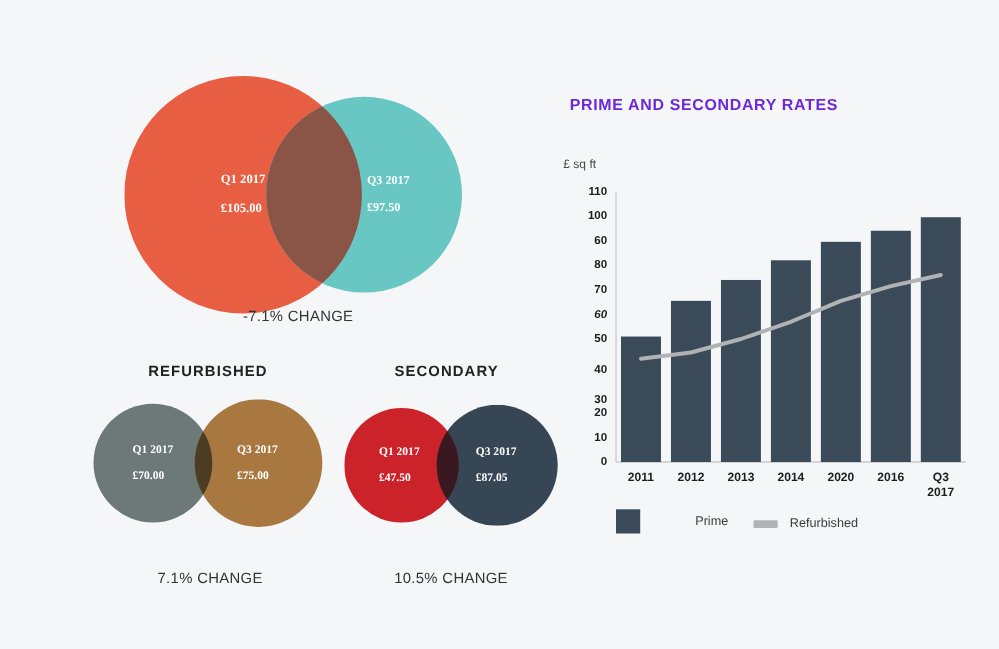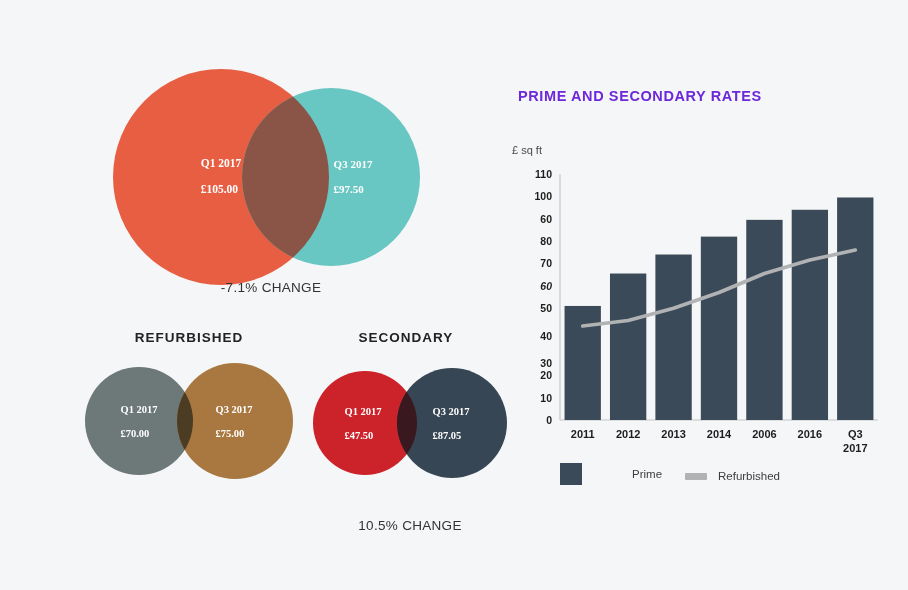--- a/index.html
+++ b/index.html
@@ -138,20 +138,21 @@
 
     <div class="venn-label" style="left:56px; top:92px; font-size:10.5px;">
       <span class="q">Q1 2017</span>
       <span class="v">£70.00</span>
     </div>
     <div class="venn-label" style="left:151px; top:92px; font-size:10.5px;">
       <span class="q">Q3 2017</span>
       <span class="v">£75.00</span>
     </div>
 
+    <div class="venn-change" style="top:188px; font-size:13.5px; left:2px;">7.1% CHANGE</div>
   </div>
 
   <div class="venn-group" style="left:313px; top:330px; width:200px; height:210px;">
     <div class="venn-title small" style="top:0px; left:-7px;">SECONDARY</div>
 
     <svg class="venn-canvas" width="200" height="110" viewBox="0 0 200 110" style="top:38px;">
       <defs>
         <clipPath id="clipC-left">
             <circle cx="52" cy="55" r="52"></circle>
           </clipPath>
@@ -209,21 +210,21 @@
           <rect x="337.11" y="25.48" width="36.34" height="222.52" fill="#3b4a58"></rect>
         </g>
       <polyline id="trend" fill="none" stroke-width="3.6" stroke-linecap="round" stroke-linejoin="round" stroke="#b0b2b4" points="82.71,154.07 128.14,148.48 173.57,136.18 219.00,120.53 264.43,101.52 309.86,88.10 355.29,78.04"></polyline>
     </svg>
 
     <div id="xtick-host">
         <div class="xtick" style="left: 82.7143px; top: 348px;">2011</div>
         <div class="xtick" style="left: 128.143px; top: 348px;">2012</div>
         <div class="xtick" style="left: 173.571px; top: 348px;">2013</div>
         <div class="xtick" style="left: 219px; top: 348px;">2014</div>
-        <div class="xtick" style="left: 264.429px; top: 348px;">2006</div>
+        <div class="xtick" style="left: 264.429px; top: 348px;">2020</div>
         <div class="xtick" style="left: 309.857px; top: 348px;">2016</div>
         <div class="xtick" style="left: 355.286px; top: 348px;">Q3
 2017</div>
       </div>
 
     <div class="legend-item" style="left:60px; top:383px;gap:39px;">
       <span class="legend-swatch-bar"></span>
       <span class="legend-text">Prime</span>
     </div>
     <div class="legend-item" style="left:185px; top:390px;">

